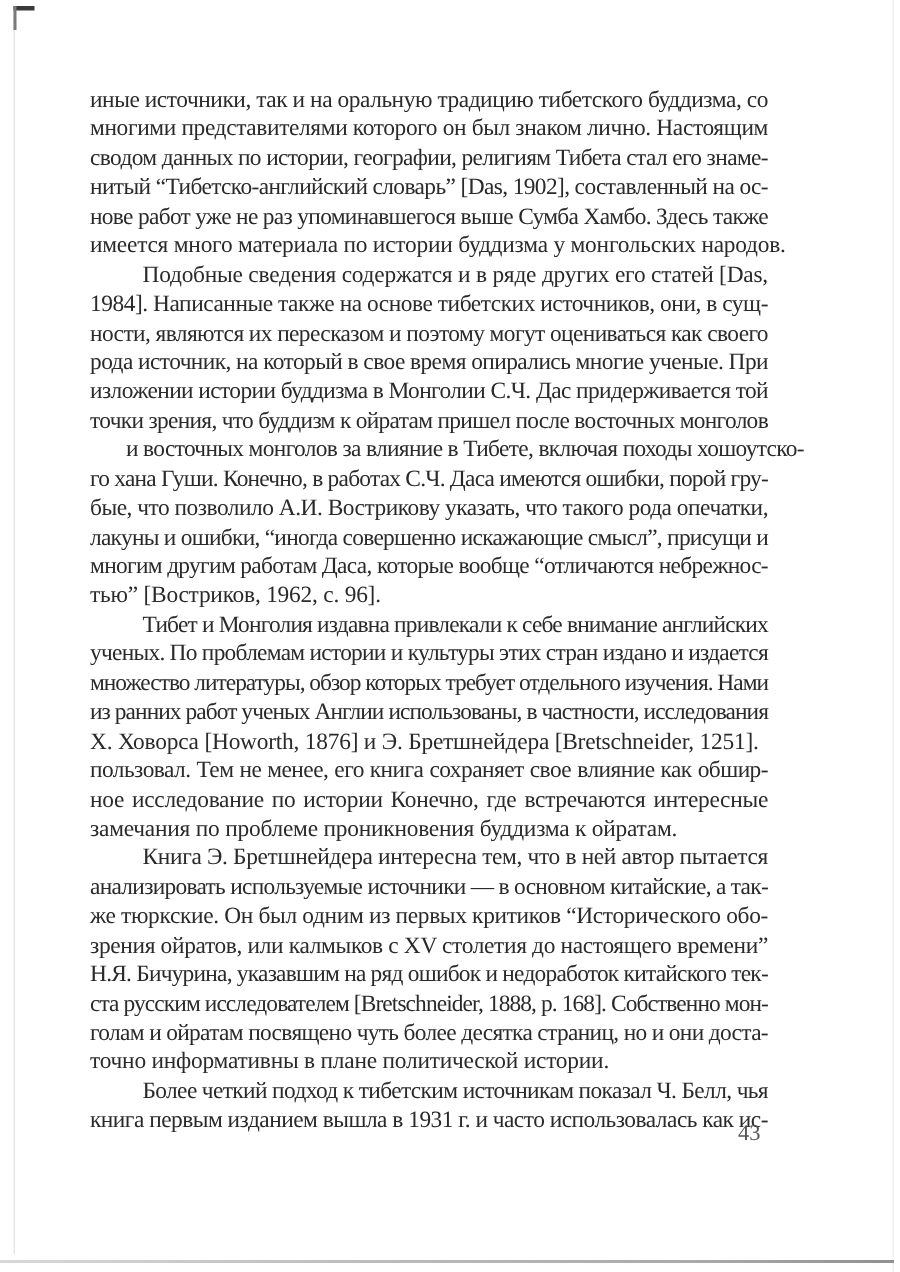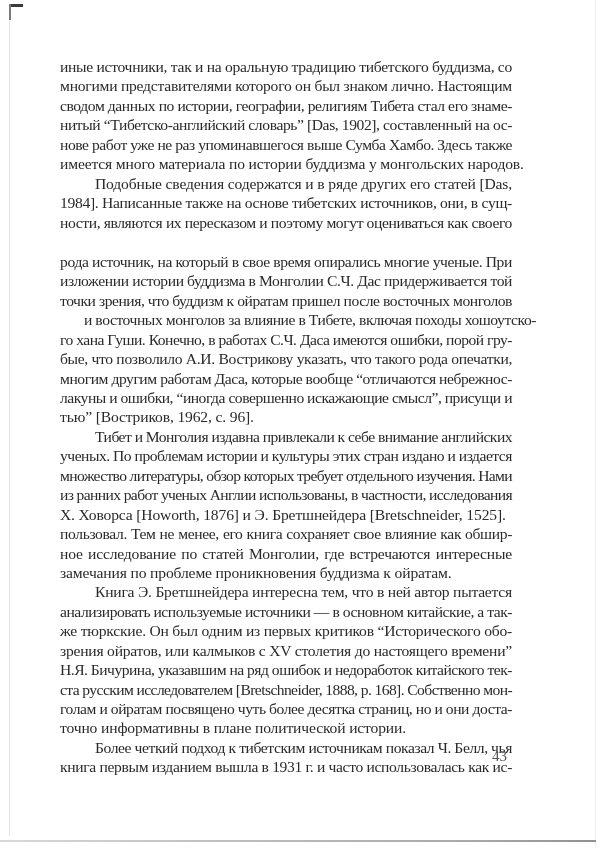--- a/index.html
+++ b/index.html
@@ -53,36 +53,36 @@
 <div class="text-block" id="text-block">
     <span class="line" style="letter-spacing: -0.292756px;">иные источники, так и на оральную традицию тибетского буддизма, со</span>
     <span class="line" style="letter-spacing: -0.241518px;">многими представителями которого он был знаком лично. Настоящим</span>
     <span class="line" style="letter-spacing: -0.415165px;">сводом данных по истории, географии, религиям Тибета стал его знаме-</span>
     <span class="line" style="letter-spacing: -0.409191px;">нитый “Тибетско-английский словарь” [Das, 1902], составленный на ос-</span>
     <span class="line" style="letter-spacing: -0.451136px;">нове работ уже не раз упоминавшегося выше Сумба Хамбо. Здесь также</span>
     <span class="line last">имеется много материала по истории буддизма у монгольских народов.</span>
     <span class="line indent">Подобные сведения содержатся и в ряде других его статей [Das,</span>
     <span class="line" style="letter-spacing: -0.304851px;">1984]. Написанные также на основе тибетских источников, они, в сущ-</span>
     <span class="line" style="letter-spacing: -0.390579px;">ности, являются их пересказом и поэтому могут оцениваться как своего</span>
-    <span class="line" style="letter-spacing: -0.377379px; margin-top: 20px;">рода источник, на который в свое время опирались многие ученые. При</span>
+    <span class="line" style="letter-spacing: -0.377379px;">рода источник, на который в свое время опирались многие ученые. При</span>
     <span class="line" style="letter-spacing: -0.392788px;">изложении истории буддизма в Монголии С.Ч. Дас придерживается той</span>
     <span class="line" style="letter-spacing: -0.454804px;">точки зрения, что буддизм к ойратам пришел после восточных монголов</span>
     <span class="line" style="letter-spacing: -0.436147px; margin-left: 24px;">и восточных монголов за влияние в Тибете, включая походы хошоутско-</span>
     <span class="line" style="letter-spacing: -0.507563px;">го хана Гуши. Конечно, в работах С.Ч. Даса имеются ошибки, порой гру-</span>
     <span class="line" style="letter-spacing: -0.324592px;">бые, что позволило А.И. Вострикову указать, что такого рода опечатки,</span>
+    <span class="line" style="letter-spacing: -0.480566px;">лакуны и ошибки, “иногда совершенно искажающие смысл”, присущи и</span>
     <span class="line" style="letter-spacing: -0.442548px;">многим другим работам Даса, которые вообще “отличаются небрежнос-</span>
-    <span class="line" style="letter-spacing: -0.480566px;">лакуны и ошибки, “иногда совершенно искажающие смысл”, присущи и</span>
     <span class="line last">тью” [Востриков, 1962, с. 96].</span>
     <span class="line indent" style="letter-spacing: -0.535081px;">Тибет и Монголия издавна привлекали к себе внимание английских</span>
     <span class="line" style="letter-spacing: -0.487086px;">ученых. По проблемам истории и культуры этих стран издано и издается</span>
     <span class="line" style="letter-spacing: -0.663361px;">множество литературы, обзор которых требует отдельного изучения. Нами</span>
     <span class="line" style="letter-spacing: -0.618297px;">из ранних работ ученых Англии использованы, в частности, исследования</span>
-    <span class="line last">Х. Ховорса [Howorth, 1876] и Э. Бретшнейдера [Bretschneider, 1525].</span>
+    <span class="line last">Х. Ховорса [Howorth, 1876] и Э. Бретшнейдера [Bretschneider, 1251].</span>
     <span class="line" style="letter-spacing: -0.362636px;">пользовал. Тем не менее, его книга сохраняет свое влияние как обшир-</span>
-    <span class="line" style="letter-spacing: -0.18833px;">ное исследование по статей Монголии, где встречаются интересные</span>
+    <span class="line" style="letter-spacing: -0.18833px;">ное исследование по истории Конечно, где встречаются интересные</span>
     <span class="line last">замечания по проблеме проникновения буддизма к ойратам.</span>
     <span class="line indent" style="letter-spacing: -0.224283px;">Книга Э. Бретшнейдера интересна тем, что в ней автор пытается</span>
     <span class="line" style="letter-spacing: -0.470662px;">анализировать используемые источники — в основном китайские, а так-</span>
     <span class="line" style="letter-spacing: -0.221777px;">же тюркские. Он был одним из первых критиков “Исторического обо-</span>
     <span class="line" style="letter-spacing: -0.225px;">зрения ойратов, или калмыков с XV столетия до настоящего времени”</span>
     <span class="line" style="letter-spacing: -0.507537px;">Н.Я. Бичурина, указавшим на ряд ошибок и недоработок китайского тек-</span>
     <span class="line" style="letter-spacing: -0.596276px;">ста русским исследователем [Bretschneider, 1888, p. 168]. Собственно мон-</span>
     <span class="line" style="letter-spacing: -0.439855px;">голам и ойратам посвящено чуть более десятка страниц, но и они доста-</span>
     <span class="line last">точно информативны в плане политической истории.</span>
     <span class="line indent" style="letter-spacing: -0.415129px;">Более четкий подход к тибетским источникам показал Ч. Белл, чья</span>

